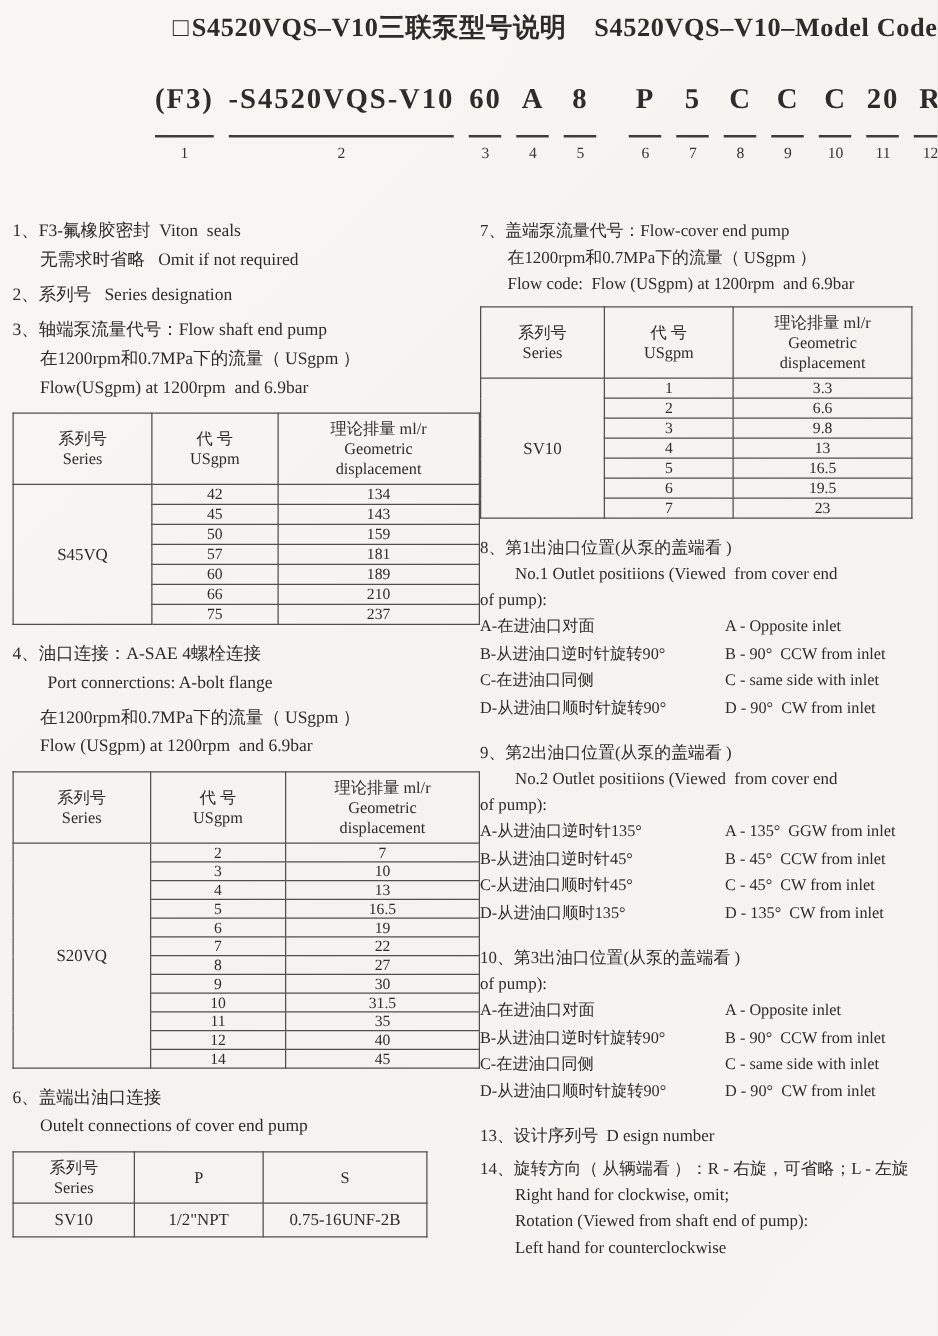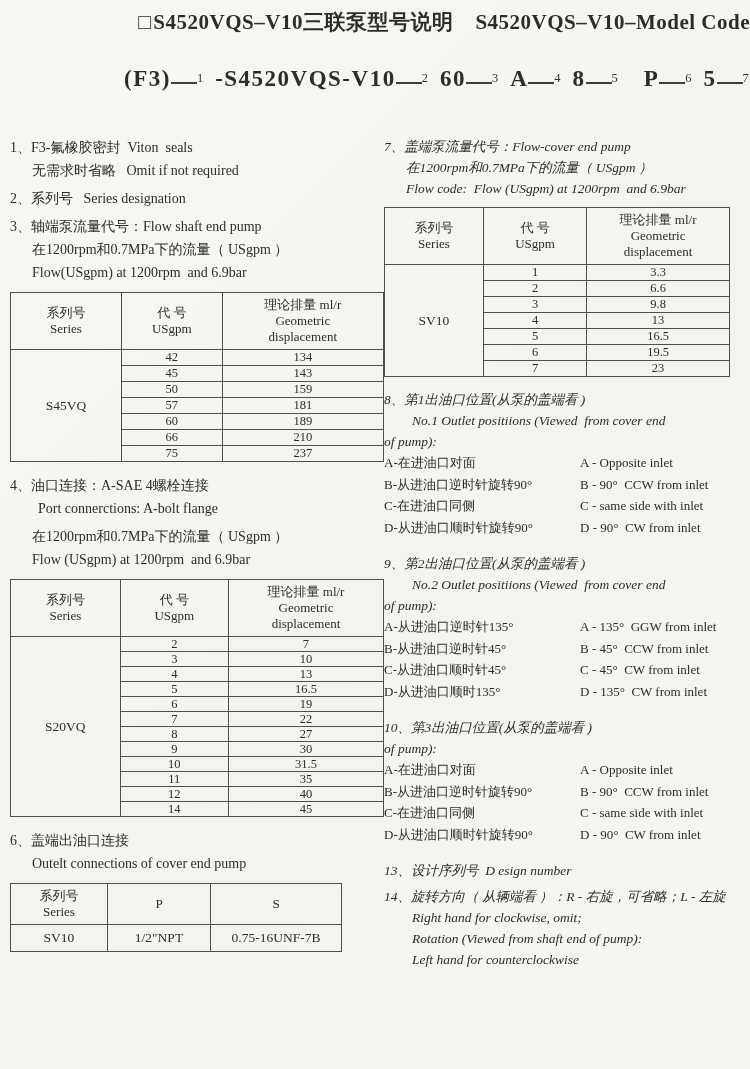--- a/index.html
+++ b/index.html
@@ -16,31 +16,31 @@
   }
   
   .title-row { padding:8px 0 0 12px; font-size:21px; font-weight:bold; white-space:pre; letter-spacing:.5px;text-align:right; }
   .title-en { margin-left:22px; }
   .box-glyph { font-weight:normal; margin-right:2px; }
   
   .code-row {
     display:flex; align-items:flex-end; gap:12px;
     margin:30px 0 0 124px;
   }
-  .code-part { display:flex; flex-direction:row; }
+  .code-part { display:flex; flex-direction:column; align-items:center; }
   .code-text { font-size:23px; font-weight:bold; letter-spacing:1.5px; white-space:pre; line-height:26px; }
   .code-line { height:2px; background:#3e3d3b; width:100%; min-width:26px; margin-top:16px; }
   .code-num  { font-size:12.5px; margin-top:5px; color:#353432; }
   .code-part.gap-before { margin-left:14px; }
   
   .columns { display:flex; margin-top:44px; padding:0 6px 0 10px; }
   .col-left  { width:374px; flex:none; }
   .col-right { width:346px; flex:none; }
   .line { font-size:14px; line-height:23px; white-space:pre; }
-  .col-right .line { font-size:13.5px; line-height:21px;font-style:italic; }
+  .col-right .line { font-size:13.5px; line-height:21px; }
   .cont { padding-left:22px; }
   .cont2 { padding-left:28px; }
   .item { margin-bottom:5px; }
   .item-gap { margin-top:12px; }
   
   table.tbl { border-collapse:collapse; margin:8px 0 12px 0; background:transparent; }
   .tbl th, .tbl td { border:1px solid #514f4c; text-align:center; }
   .tbl th { font-weight:normal; padding:4px 20px; font-size:13px; line-height:16px; }
   .tbl th .en { font-size:13px; }
   .tbl td { font-size:12.5px; line-height:15px; padding:0 4px; }
@@ -293,21 +293,21 @@
                 <div class="en">Series</div>
               </th>
             <th class="c2">P</th>
             <th class="c3">S</th>
           </tr>
         </thead>
         <tbody>
           <tr>
             <td>SV10</td>
             <td>1/2"NPT</td>
-            <td>0.75-16UNF-7B</td>
+            <td>0.75-16UNF-2B</td>
           </tr>
         </tbody>
       </table>
 
     </div>
 
     <div class="col-right">
 
       <div class="item">
         <div class="line"><span>7、</span><span>盖端泵流量代号：Flow-cover end pump</span></div>

